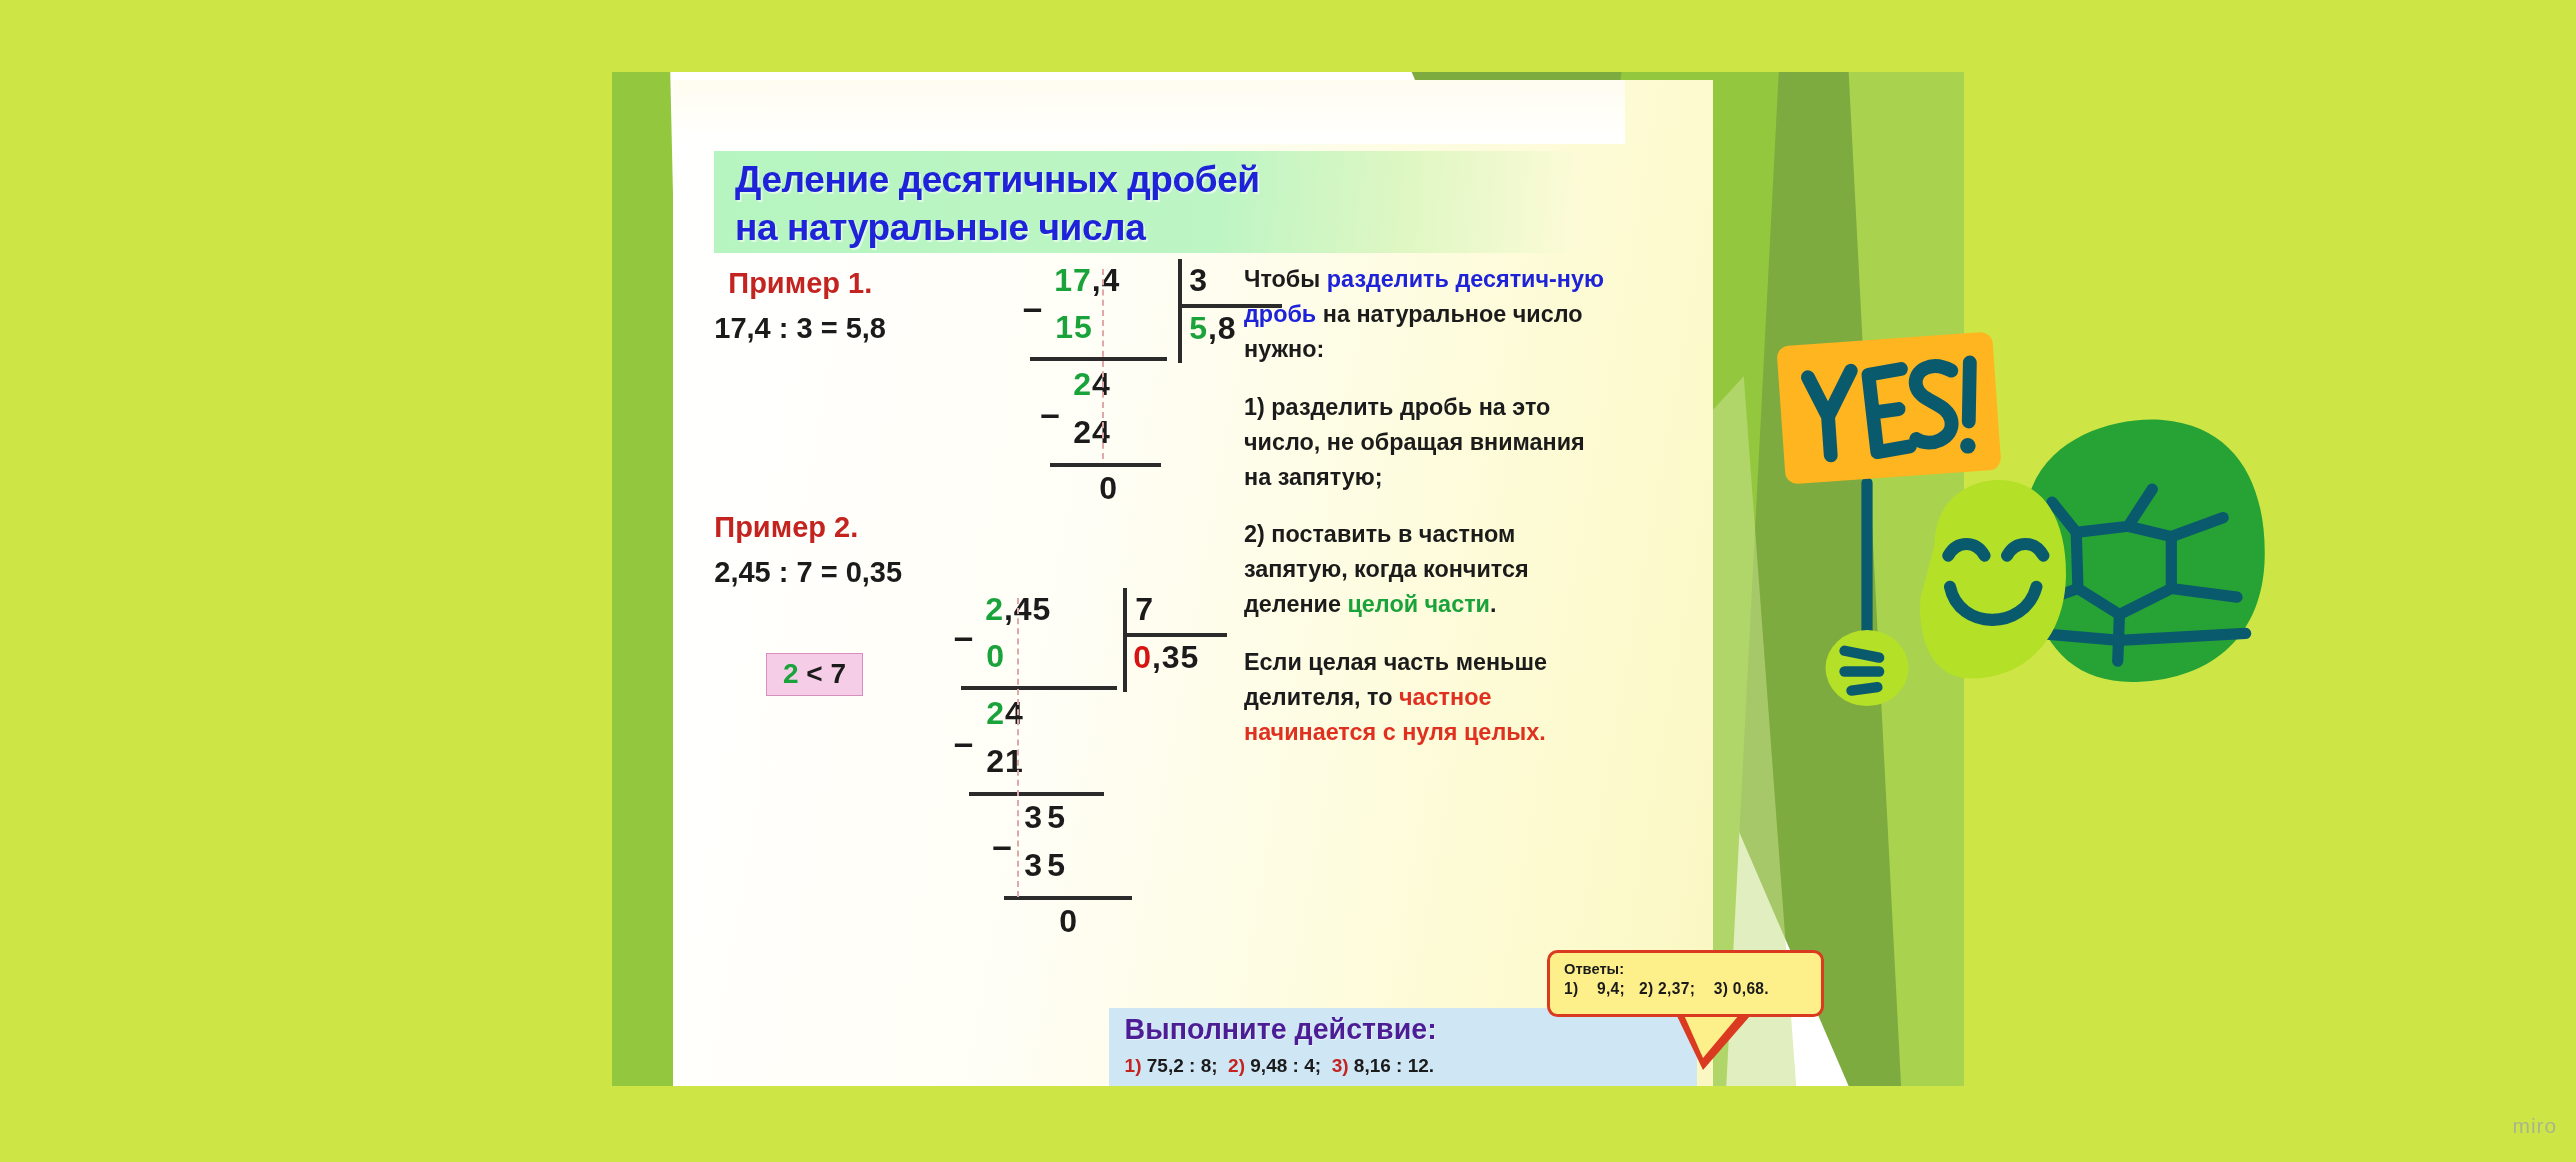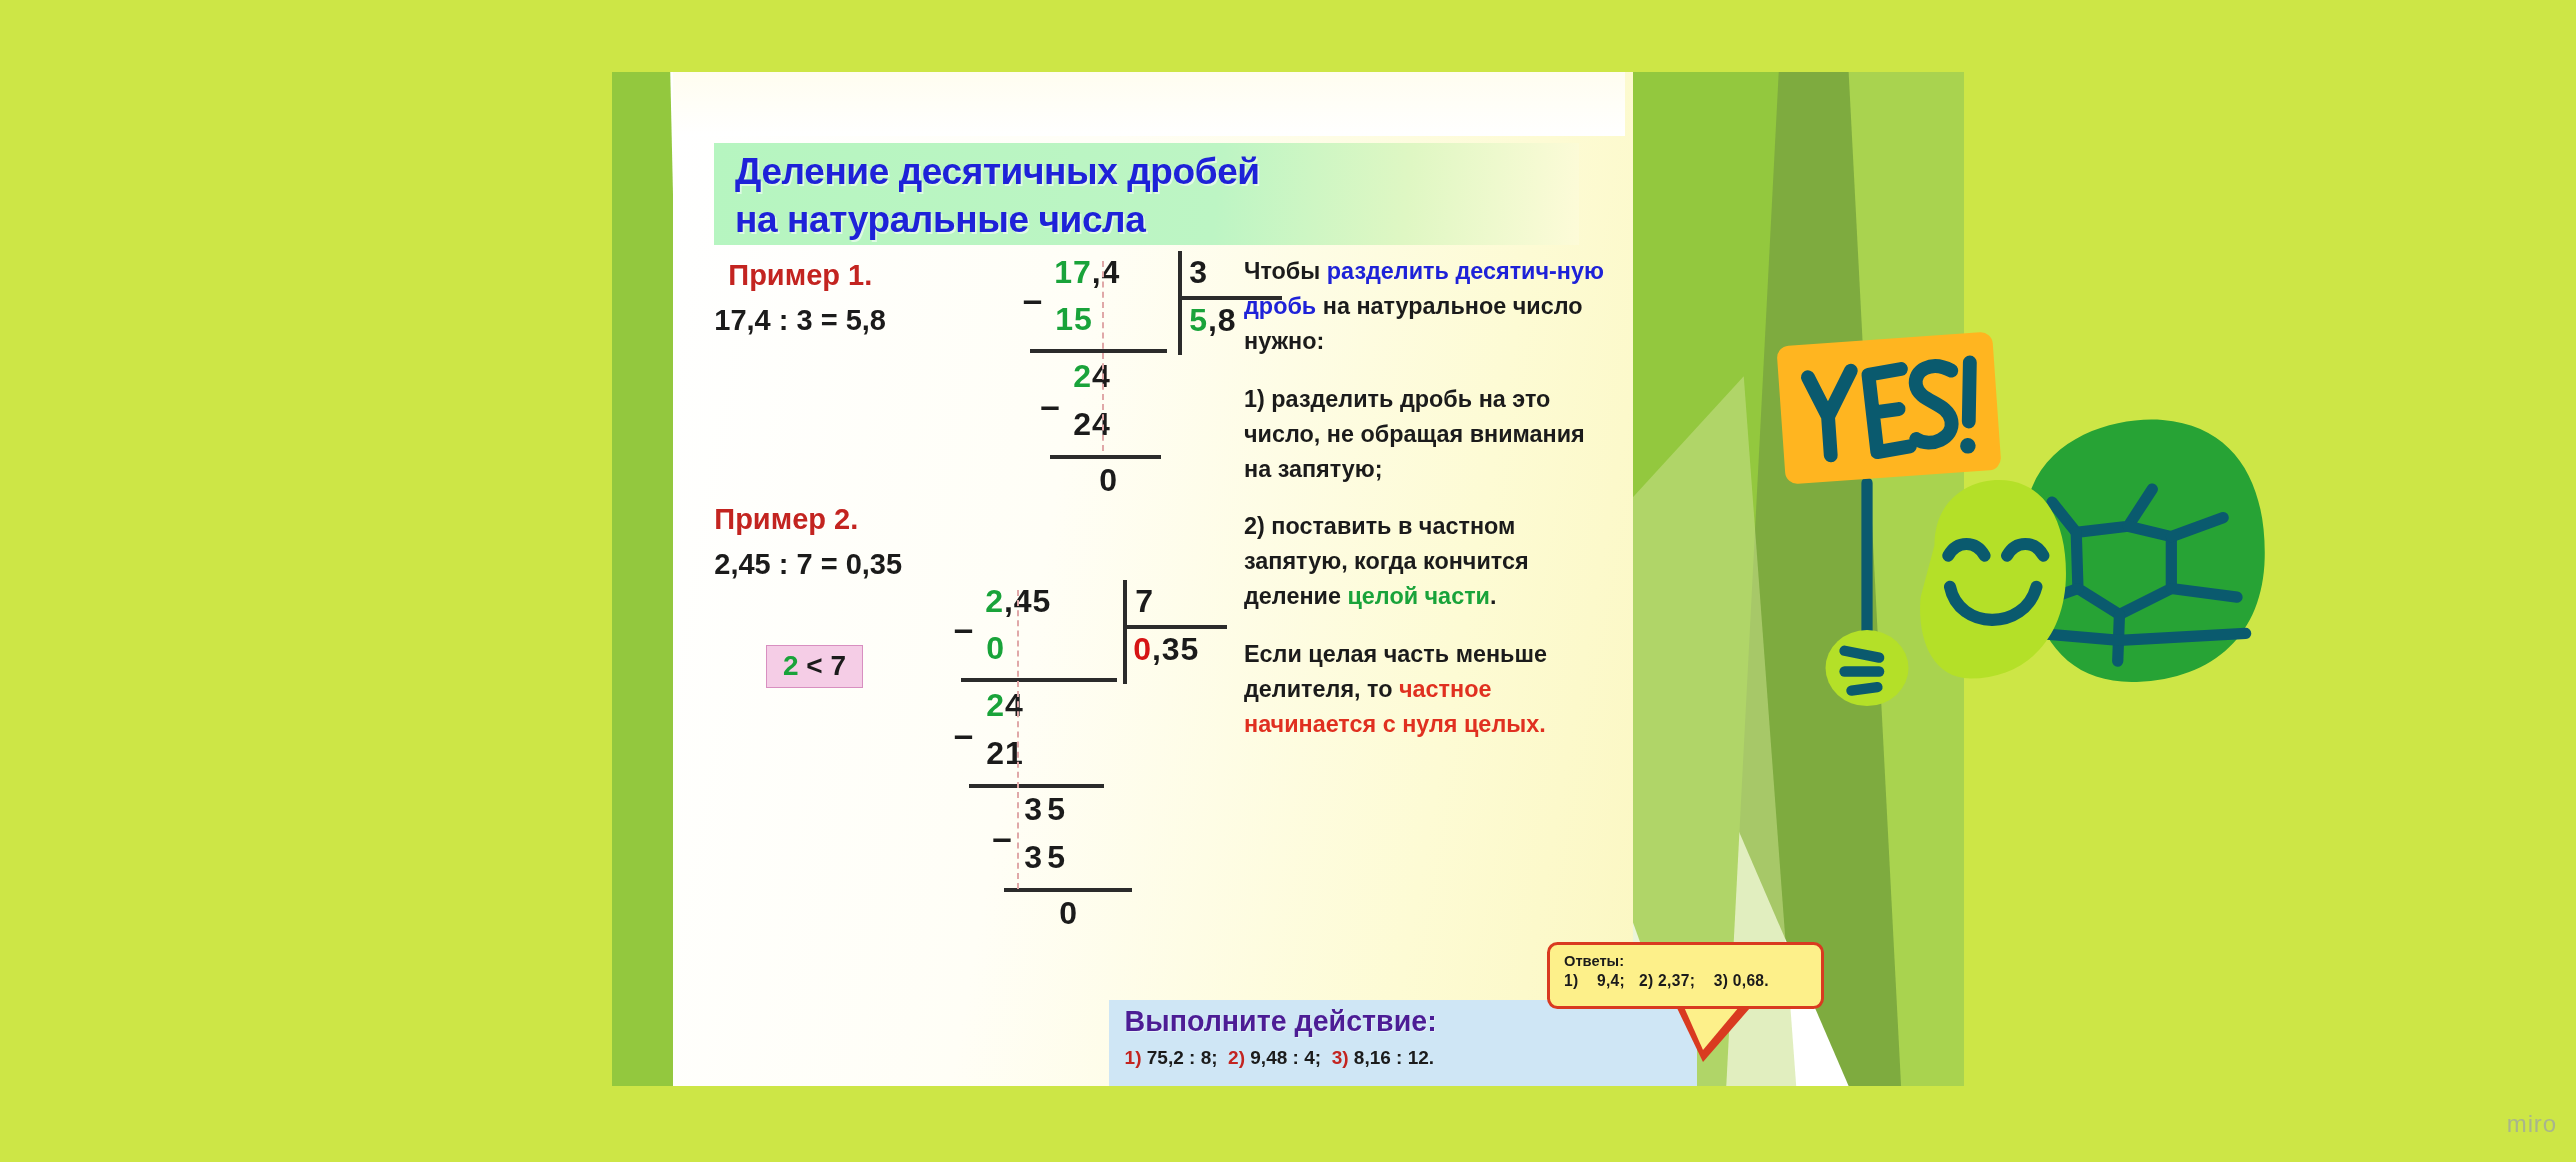--- a/index.html
+++ b/index.html
@@ -62,22 +62,22 @@
   }
   
   .w-bottomcream {
     left: 61px; top: 950px; width: 952px; height: 64px;
     background: linear-gradient(180deg, #fffdf0 0%, #ffffff 100%);
   }
 
   
   #sheet {
     position: absolute;
-    left: 61px; top: 0px;
-    width: 960px; height: 1014px;
+    left: 61px; top: 8px;
+    width: 1040px; height: 1014px;
     background: linear-gradient(100deg,#ffffff 0%, #fffef6 40%, #fdfbd4 78%, #fbf7c2 100%);
   }
 
   
   #title-band {
     position: absolute;
     left: 41px; top: 71px;
     width: 865px; height: 102px;
     background: linear-gradient(95deg,#b6f5c0 0%, #bdf5c4 58%, #dff7c3 80%, #fdfbd8 100%);
     padding: 5.2px 0 0 21px;
@@ -185,21 +185,21 @@
                 text-shadow: 0.9px 0.9px 0 rgba(255,255,255,.5); }
   #task-items { color:#1b1b1b; font-weight:bold; font-size: 19px; white-space:nowrap; margin-top:8.7px; }
   .num { color:#c32420; }
 
   
   #mascot { position: absolute; left: 1765px; top: 329px; width: 536px; height: 398px; z-index: 20; }
 
   
   #miro {
     position: absolute; right: 19px; bottom: 24px;
-    font-size: 24px; color: #a9b58c; letter-spacing: 0.9px;
+    font-size: 21px; color: #a9b58c; letter-spacing: 0.9px;
     font-family: "Liberation Sans", sans-serif;
   }
 </style>
 </head>
 <body>
 
 <div id="slide">
 
   <div class="wedge w-darkgreen"></div>
   <div class="wedge w-midgreen"></div>

